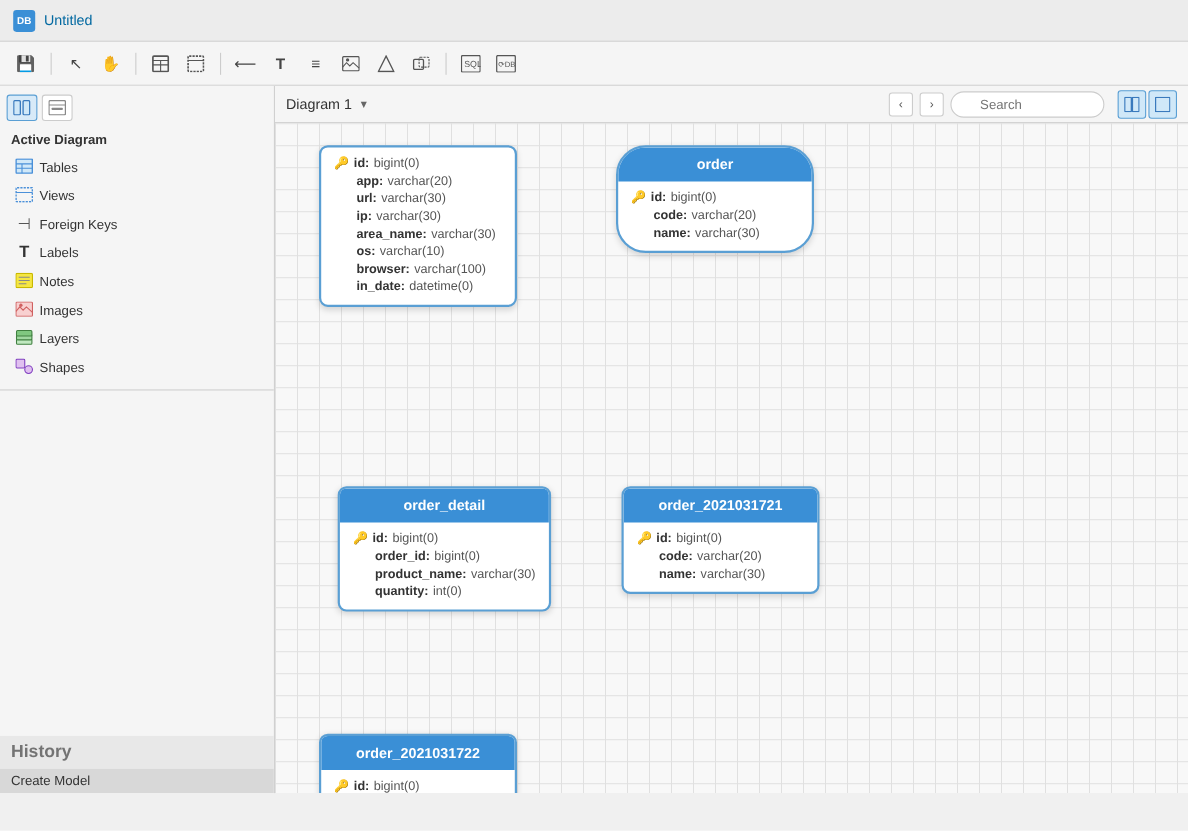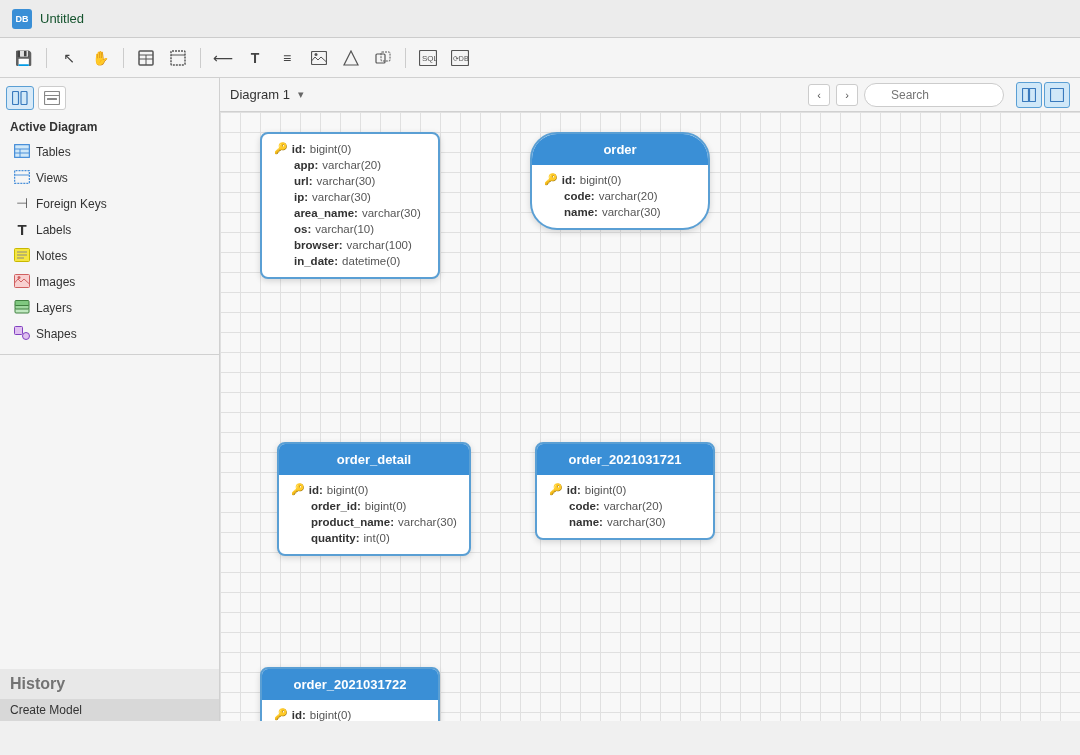--- a/index.html
+++ b/index.html
@@ -15,21 +15,21 @@
       padding: 0 12px;
       gap: 8px;
     }
     .title-bar-icon {
       width: 20px; height: 20px;
       background: #3a8fd6;
       border-radius: 3px;
       display: flex; align-items: center; justify-content: center;
       color: white; font-size: 10px;
     }
-    .title-bar-text { font-size: 13px; font-weight: 500; color: #14532d; }
+    .title-bar-text { font-size: 13px; font-weight: 500; color: #0369a1; }
 
     
     .toolbar {
       height: 40px;
       background: #f5f5f5;
       border-bottom: 1px solid #d0d0d0;
       display: flex;
       align-items: center;
       padding: 0 10px;
       gap: 4px;
@@ -46,21 +46,21 @@
     .toolbar-sep { width: 1px; height: 20px; background: #ccc; margin: 0 4px; }
 
     
     .main-layout {
       display: flex;
       height: calc(755px - 38px - 40px - 34px);
     }
 
     
     .sidebar {
-      width: 220px;
+      width: 250px;
       background: #f5f5f5;
       border-right: 1px solid #d0d0d0;
       display: flex;
       flex-direction: column;
       overflow: hidden;
     }
     .sidebar-top {
       padding: 8px 6px 4px;
       display: flex; gap: 4px;
     }

